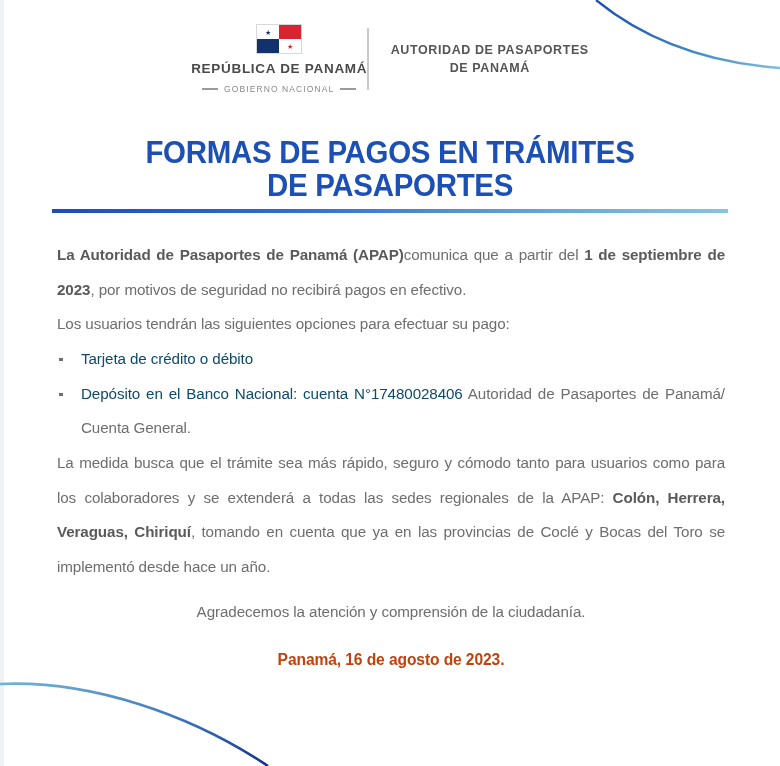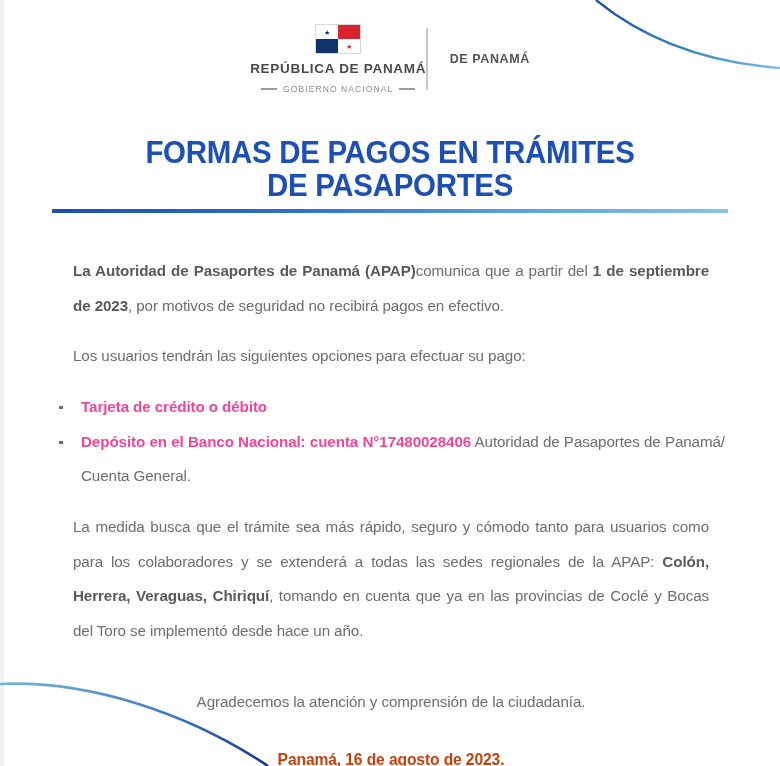--- a/index.html
+++ b/index.html
@@ -147,21 +147,21 @@
   .body-area {
     position: absolute;
     left: 57px;
     top: 238px;
     width: 668px;
   }
   .para {
     font-size: 15.2px;
     color: #6e6e6e;
     line-height: 2.28;
-    margin: 16px;
+    margin: 0;
     letter-spacing: -0.1px;
   }
   .para.justify {
     text-align: justify;
   }
   .para b, .para strong {
     color: #5a5a5a;
     font-weight: bold;
   }
   .bullets {
@@ -181,29 +181,29 @@
   .bullet-li::before {
     content: "";
     position: absolute;
     left: 2px;
     top: 16px;
     width: 3.5px;
     height: 3.5px;
     background: #6e6e6e;
   }
   .bullet-li .lead {
-    font-weight: bold;
-    color: #ec4899;
+    font-weight: normal;
+    color: #0c4a6e;
   }
   .closing {
     font-size: 15.2px;
     color: #6e6e6e;
     line-height: 2.28;
     text-align: center;
-    margin: 10px;
+    margin: 0;
     letter-spacing: -0.1px;
   }
   .signoff {
     font-size: 15.6px;
     font-weight: bold;
     color: #c2410c;
     text-align: center;
     margin: 0;
     letter-spacing: -0.1px;
   }
@@ -250,20 +250,21 @@
       <div class="gob-row">
         <span class="gob-rule"></span>
         <span class="gob-text">GOBIERNO NACIONAL</span>
         <span class="gob-rule"></span>
       </div>
     </div>
 
     <div class="logo-divider"></div>
 
     <div class="logo-right">
+      <div class="auth-line">AUTORIDAD DE PASAPORTES</div>
       <div class="auth-line">DE PANAMÁ</div>
     </div>
   </div>
 
   <div class="title-wrap">
     <div class="title-line">FORMAS DE PAGOS EN TRÁMITES</div>
     <div class="title-line">DE PASAPORTES</div>
   </div>
 
   <div class="divider-rule"></div>

